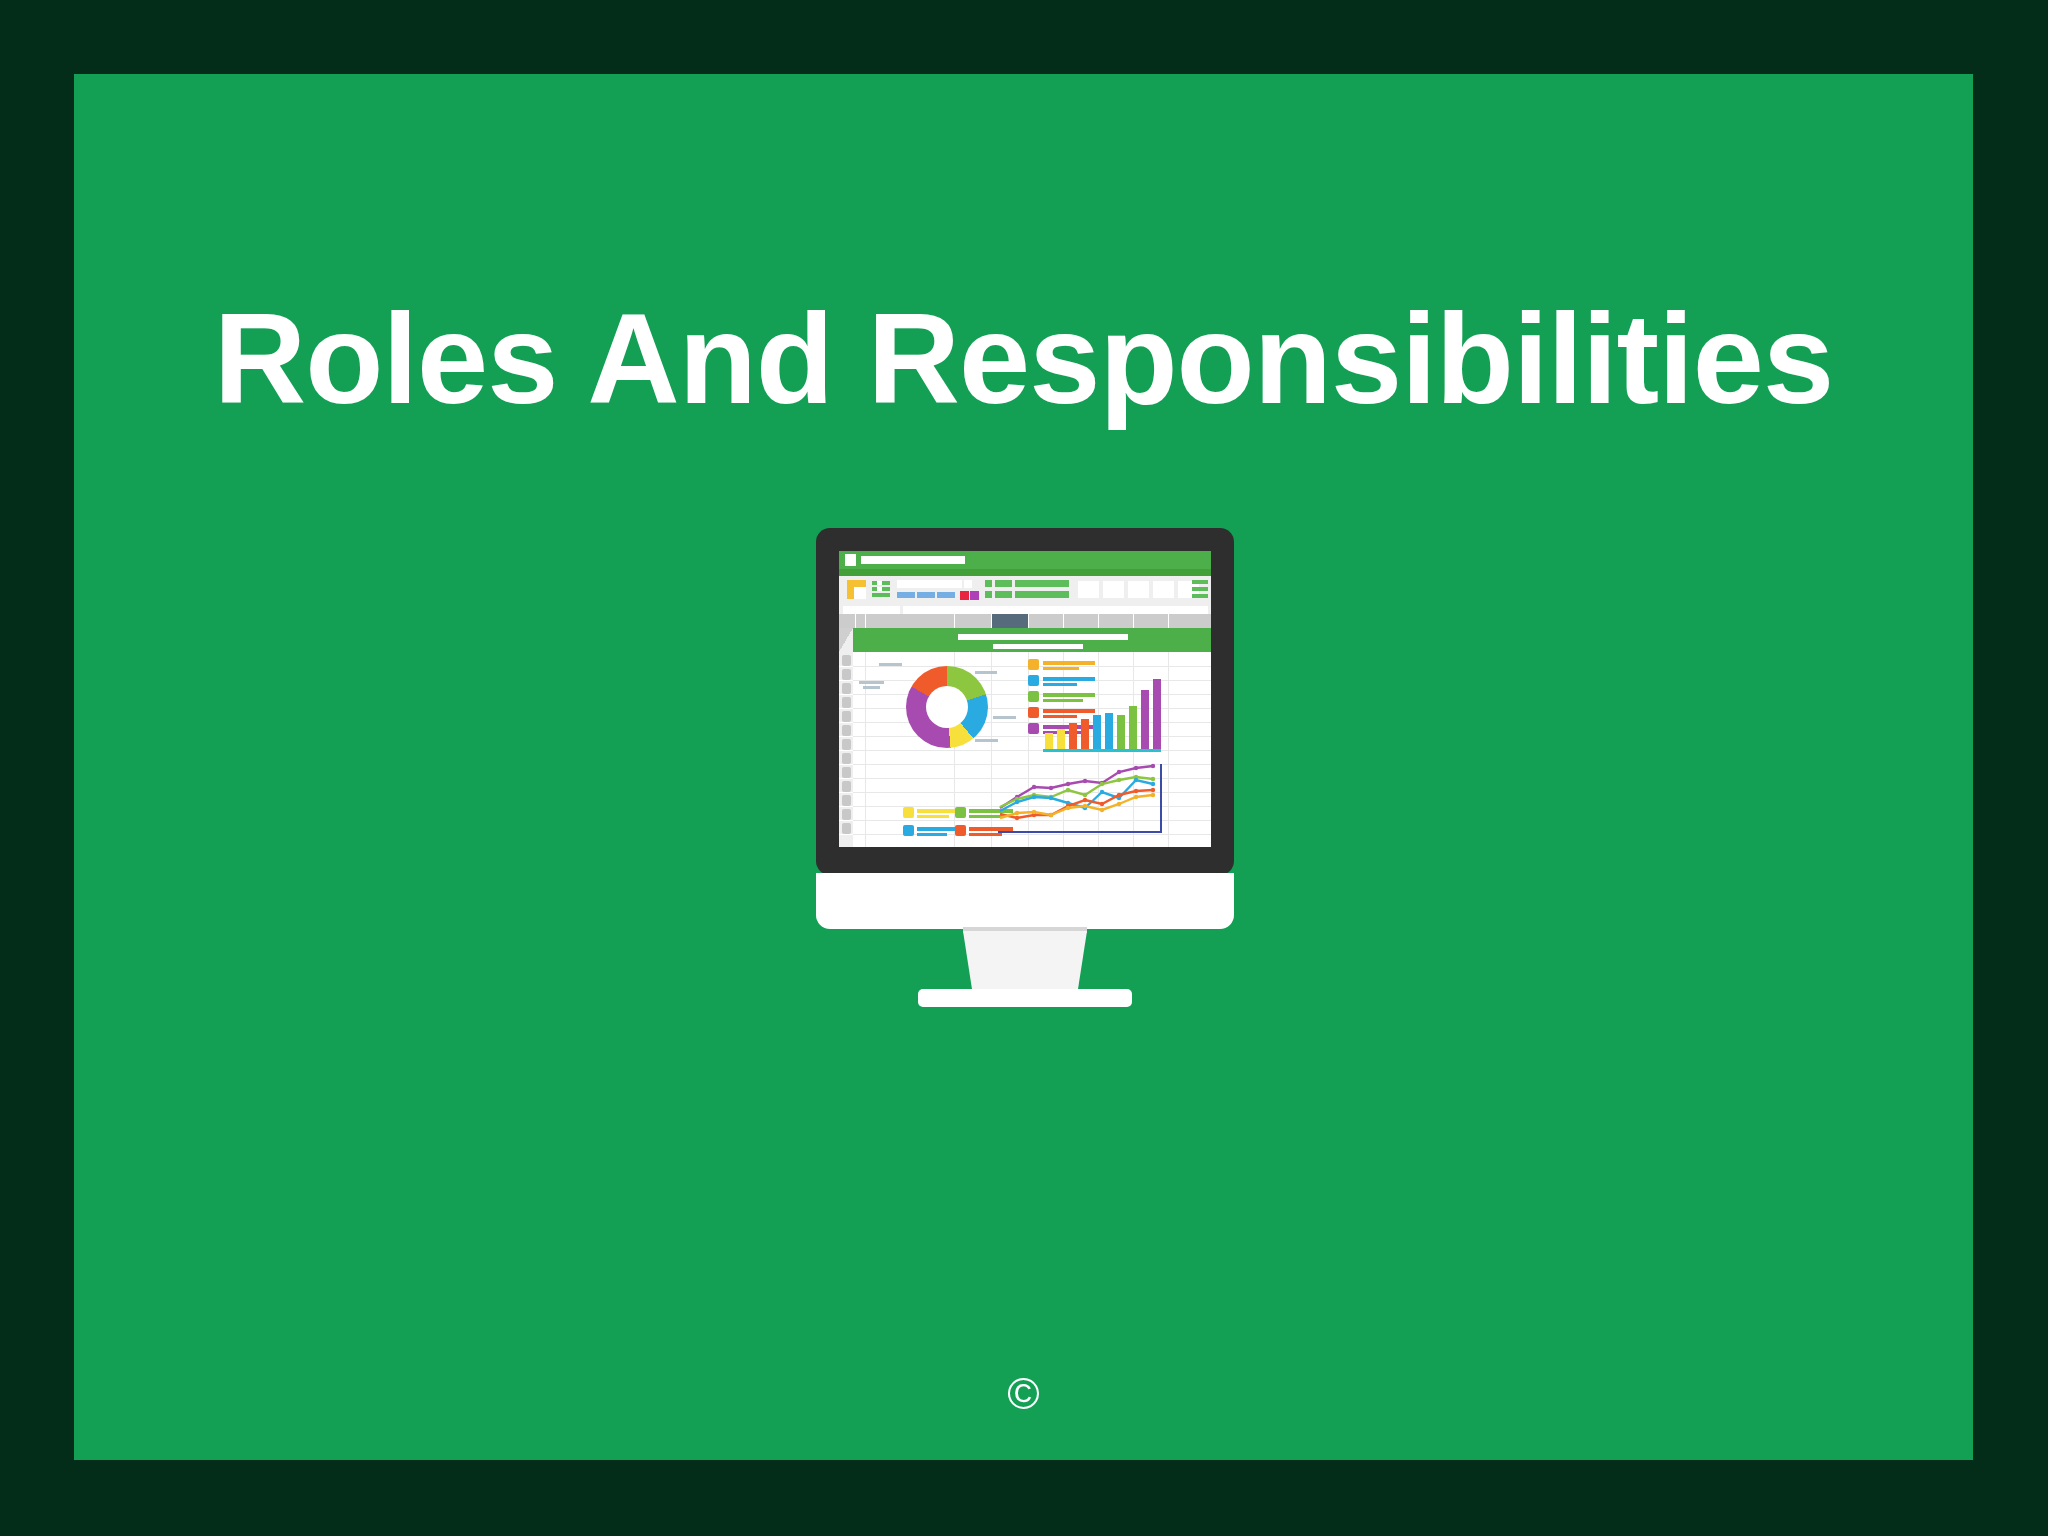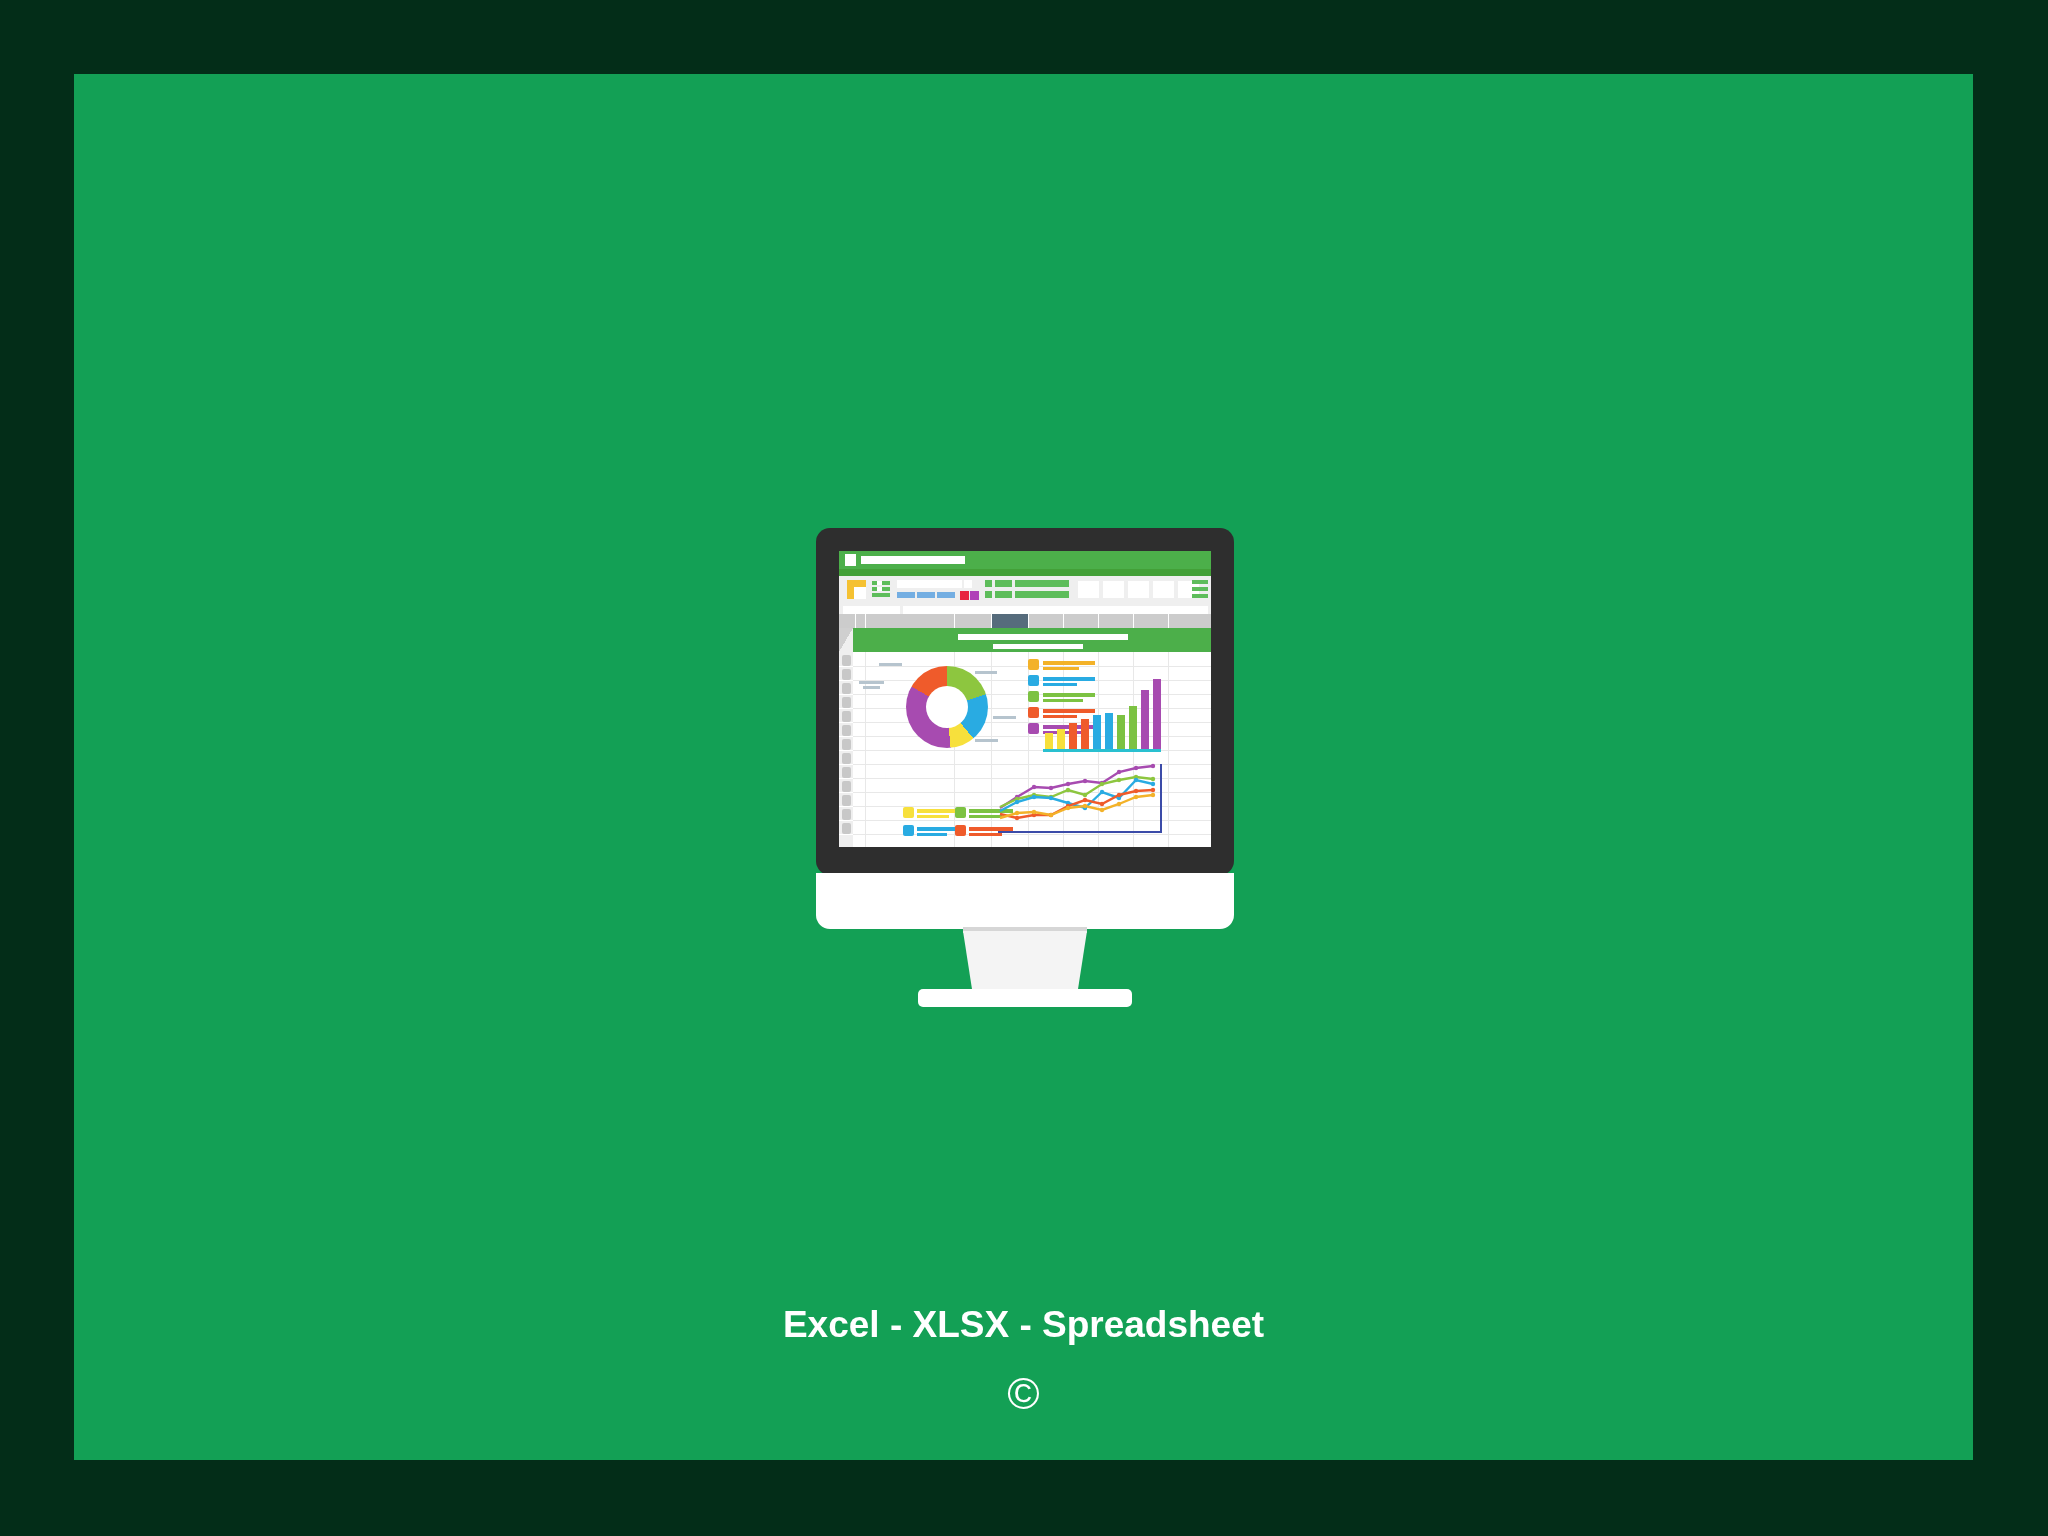--- a/index.html
+++ b/index.html
@@ -217,20 +217,21 @@
   .bar-axis { position:absolute; left:0; bottom:0; width:118px; height:3px; background:#29C0D0; }
 
   .linechart { position:absolute; left:145px; top:98px; width:165px; height:85px; }
 </style>
 </head>
 <body>
 
 <div class="slide">
   <div class="inner-panel">
 
+    <div class="title">Roles And Responsibilities</div>
 
     <div class="monitor">
 
       <div class="bezel"></div>
 
       <div class="screen">
 
         <div class="ss-titlebar">
           <div class="tb-icon"></div>
           <div class="tb-bar"></div>
@@ -481,17 +482,16 @@
           </div>
         </div>
       </div>
 
       <div class="monitor-chin"></div>
       <div class="stand-top"></div>
       <div class="stand-neck"></div>
       <div class="stand-base"></div>
     </div>
 
-    <div class="footer">Excel - XLSX - Spreadsheet</div>
     <div class="copyright">©</div>
 
   </div>
 </div>
 
 </body></html>

